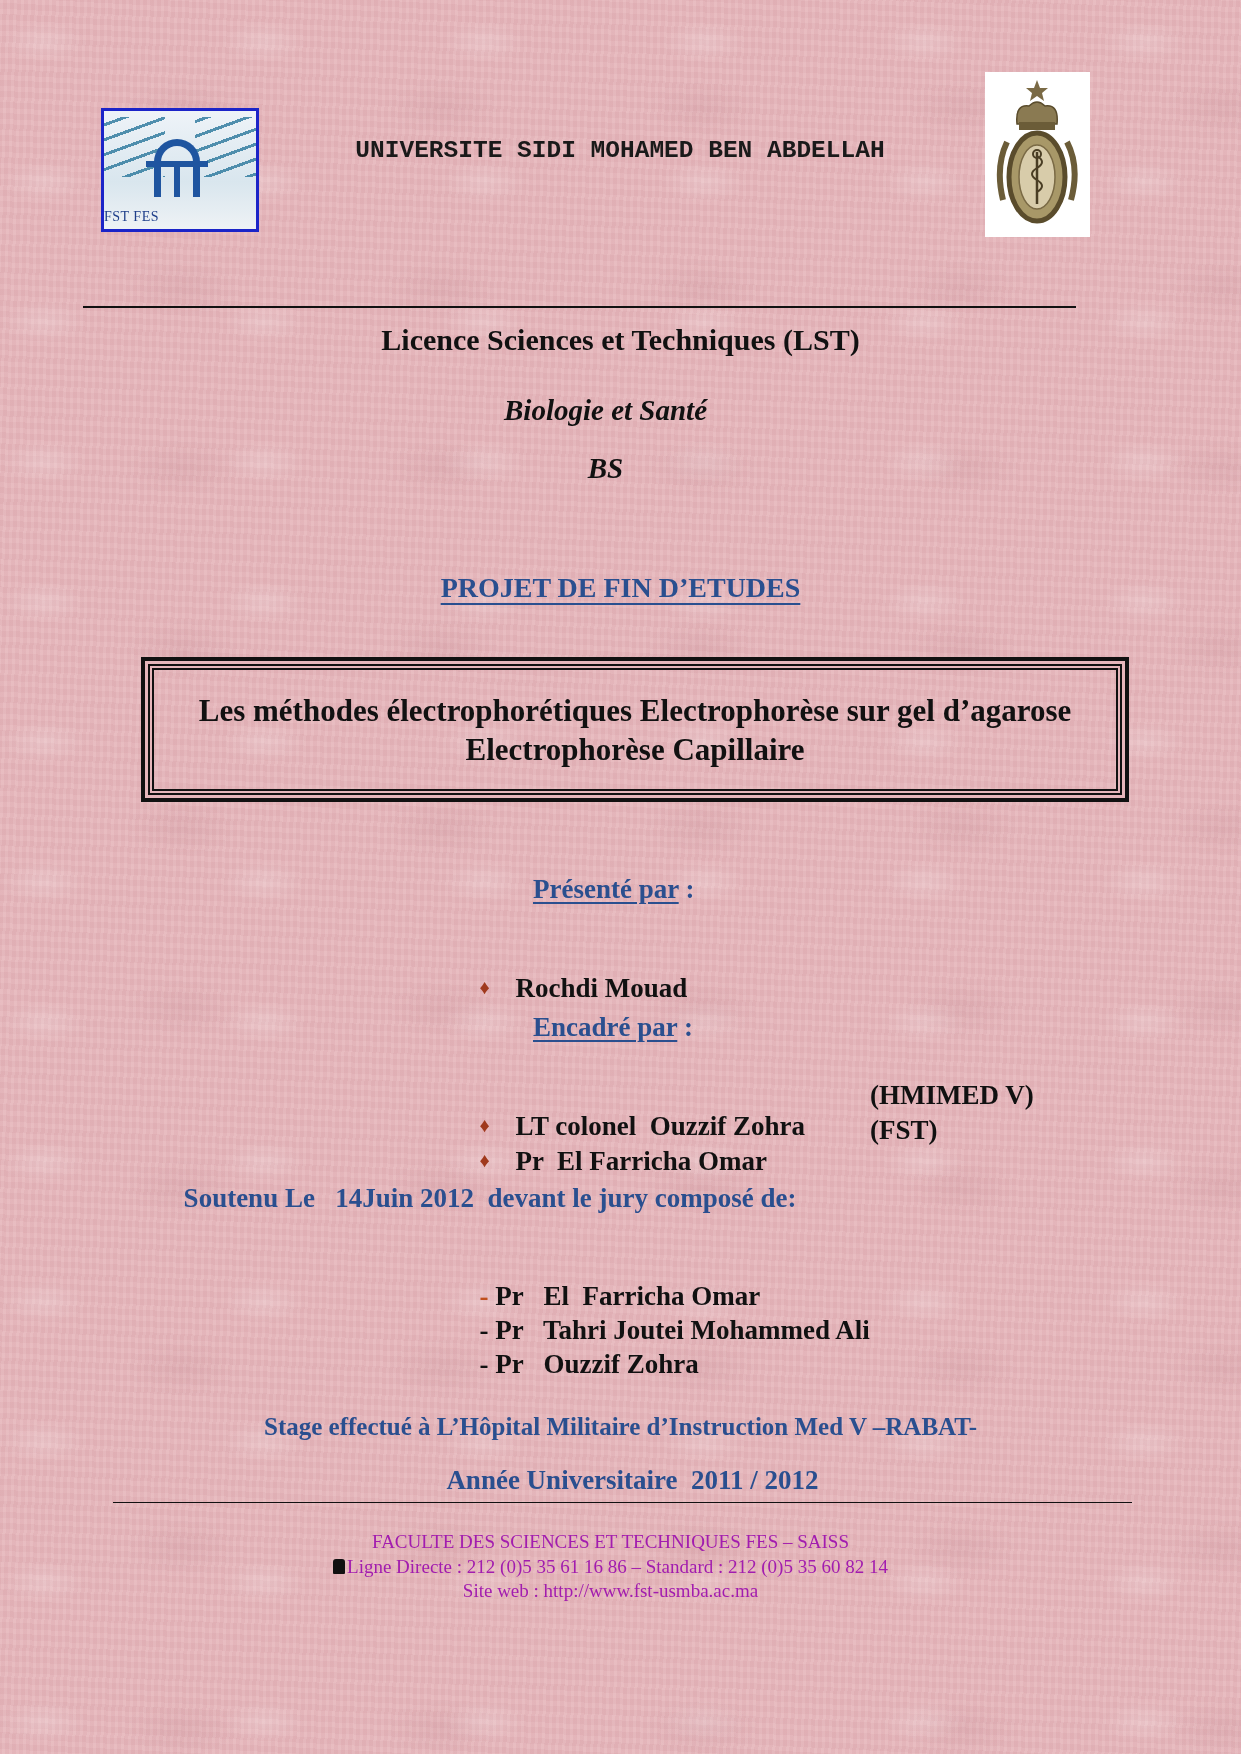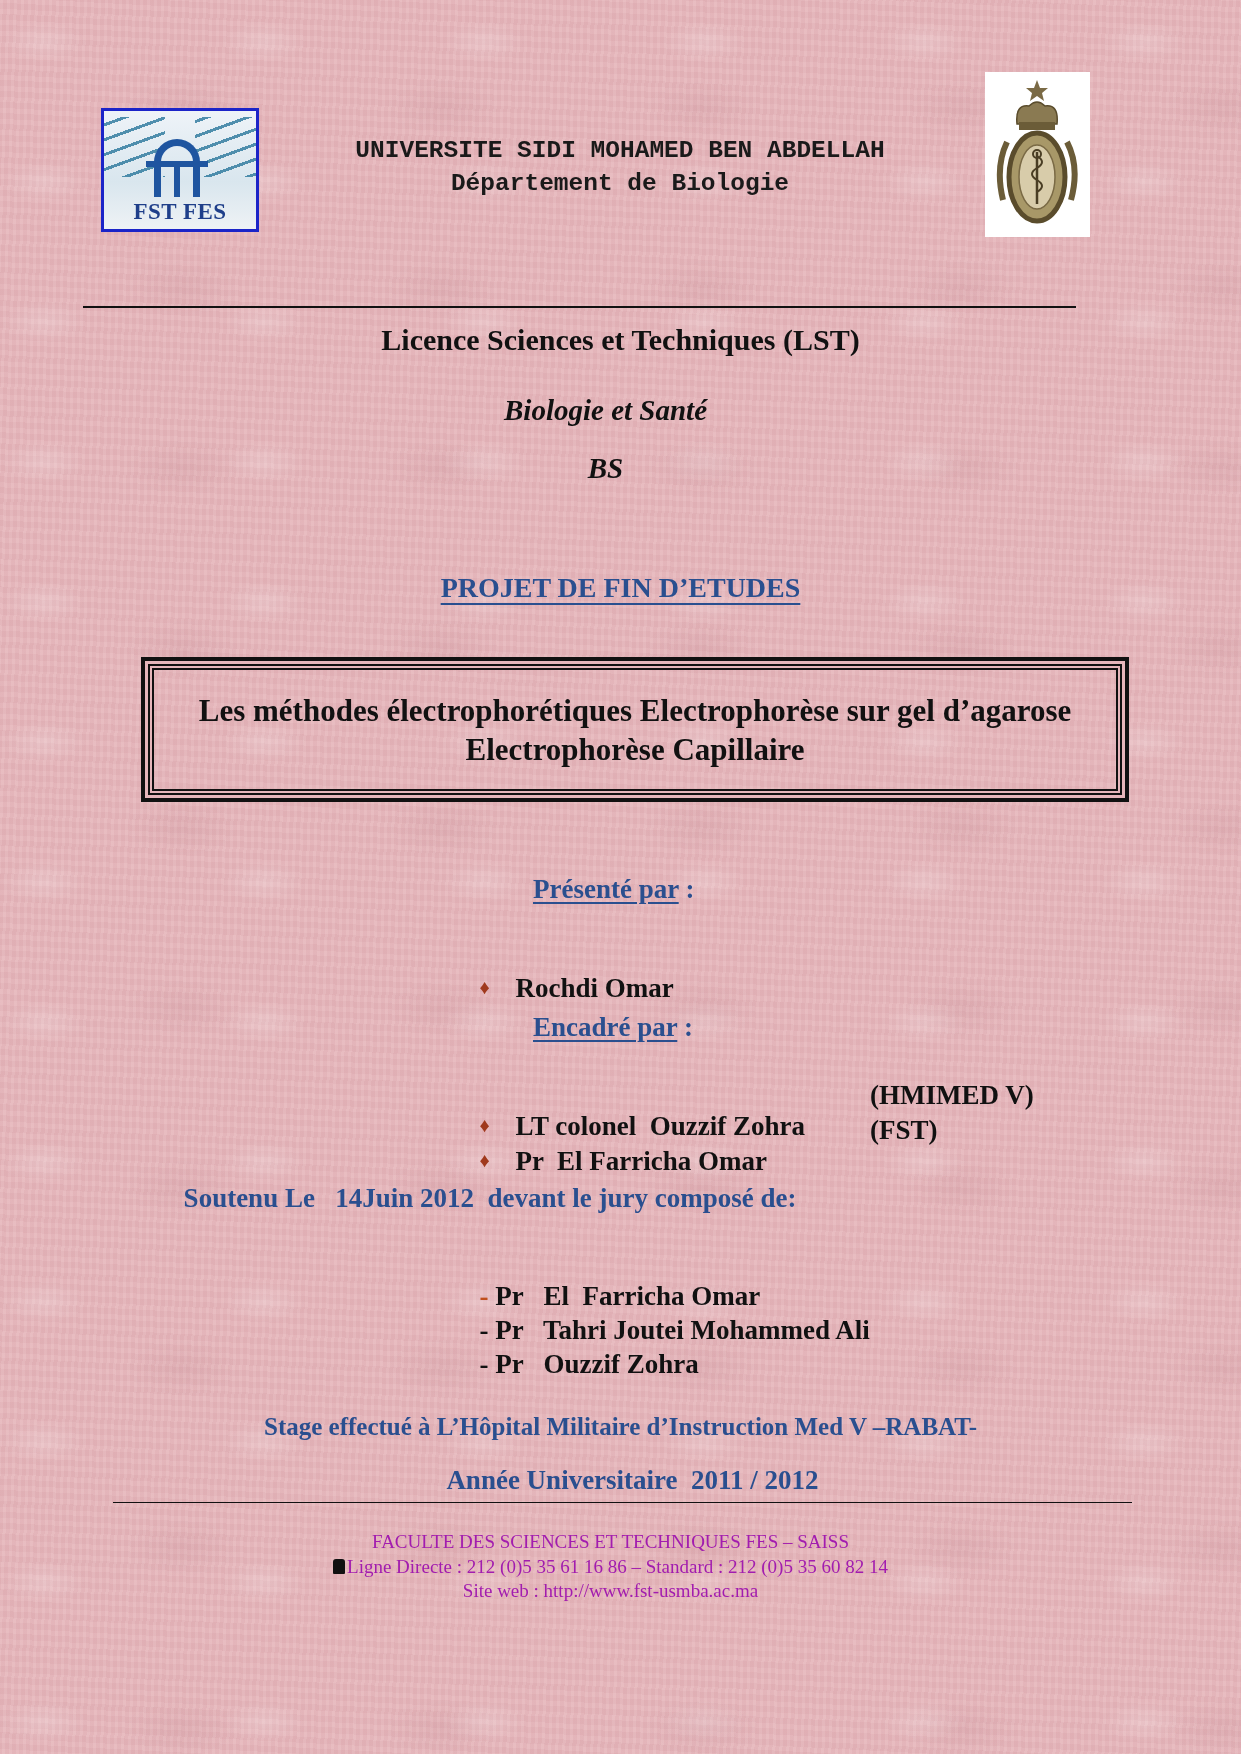--- a/index.html
+++ b/index.html
@@ -38,22 +38,22 @@
       border: 7px solid #1f55a0; border-bottom: none; border-radius: 23px 23px 0 0;
       box-sizing: border-box;
     }
     .logo-fst .bar {
       position: absolute; left: 42px; top: 50px; width: 62px; height: 6px; background: #1f55a0;
     }
     .logo-fst .stem {
       position: absolute; left: 70px; top: 50px; width: 6px; height: 36px; background: #1f55a0;
     }
     .logo-fst .label {
-      position: absolute; left: 0; right: 0; bottom: 4px; text-align: center;
-      font-family: "Liberation Serif", serif; font-weight: bold; font-size: 23px; color: #1f3f8a;
+      position: absolute; left: 0; right: 0; bottom: 4px; 
+      font-family: "Liberation Serif", serif; font-weight: normal; font-size: 14px; color: #1f3f8a;
       letter-spacing: 0.5px;
     }
 
     .logo-emblem {
       left: 985px; top: 72px; width: 105px; height: 165px; background: #ffffff;
     }
     .logo-emblem svg { width: 100%; height: 100%; display: block; }
 
     .univ {
       left: 270px; top: 134px; width: 700px;
@@ -128,21 +128,20 @@
 <div class="abs logo-fst">
   <div class="rays"></div>
   <div class="arch"></div>
   <div class="bar"></div>
   <div class="stem"></div>
   <div class="label">FST FES</div>
 </div>
 
 <div class="abs center univ">
   <div>UNIVERSITE SIDI MOHAMED BEN ABDELLAH</div>
-  <div>Département de Biologie</div>
 </div>
 
 <div class="abs logo-emblem">
   <svg viewBox="0 0 105 165">
     <polygon points="52,8 55,16 63,16 57,21 59,29 52,24 45,29 47,21 41,16 49,16" fill="#7a6a45"></polygon>
     <path d="M32,52 Q30,32 44,34 Q52,26 60,34 Q74,32 72,52 Z" fill="#8a7a52" stroke="#5a4c2c" stroke-width="1.5"></path>
     <rect x="34" y="50" width="36" height="8" fill="#6b5c38"></rect>
     <path d="M22,70 Q10,95 18,128 M82,70 Q95,95 86,128" stroke="#6b5c38" stroke-width="6" fill="none"></path>
     <ellipse cx="52" cy="105" rx="28" ry="44" fill="#a89868" stroke="#5a4c2c" stroke-width="5"></ellipse>
     <ellipse cx="52" cy="105" rx="18" ry="32" fill="#d8ccaa" stroke="#7a6a45" stroke-width="1.5"></ellipse>
@@ -161,21 +160,21 @@
 <div class="abs center pfe">PROJET DE FIN D’ETUDES</div>
 
 <div class="abs title-box">
   <div class="title-text">Les méthodes électrophorétiques  Electrophorèse sur gel d’agarose Electrophorèse Capillaire</div>
 </div>
 
 <div class="abs sec-label presented">
   <span class="u">Présenté par</span><span> :</span>
 </div>
 <div class="bullet-row" style="left:466px; top:942px;">
-  <span class="diamond">♦</span><span>Rochdi Omar</span>
+  <span class="diamond">♦</span><span>Rochdi Mouad</span>
 </div>
 
 <div class="abs sec-label supervised">
   <span class="u">Encadré par</span><span> :</span>
 </div>
 <div class="bullet-row" style="left:466px; top:1080px;">
   <span class="diamond">♦</span><span>LT colonel  Ouzzif Zohra</span>
 </div>
 <div class="bullet-row" style="left:870px; top:1080px;">(HMIMED V)</div>
 <div class="bullet-row" style="left:466px; top:1115px;">

